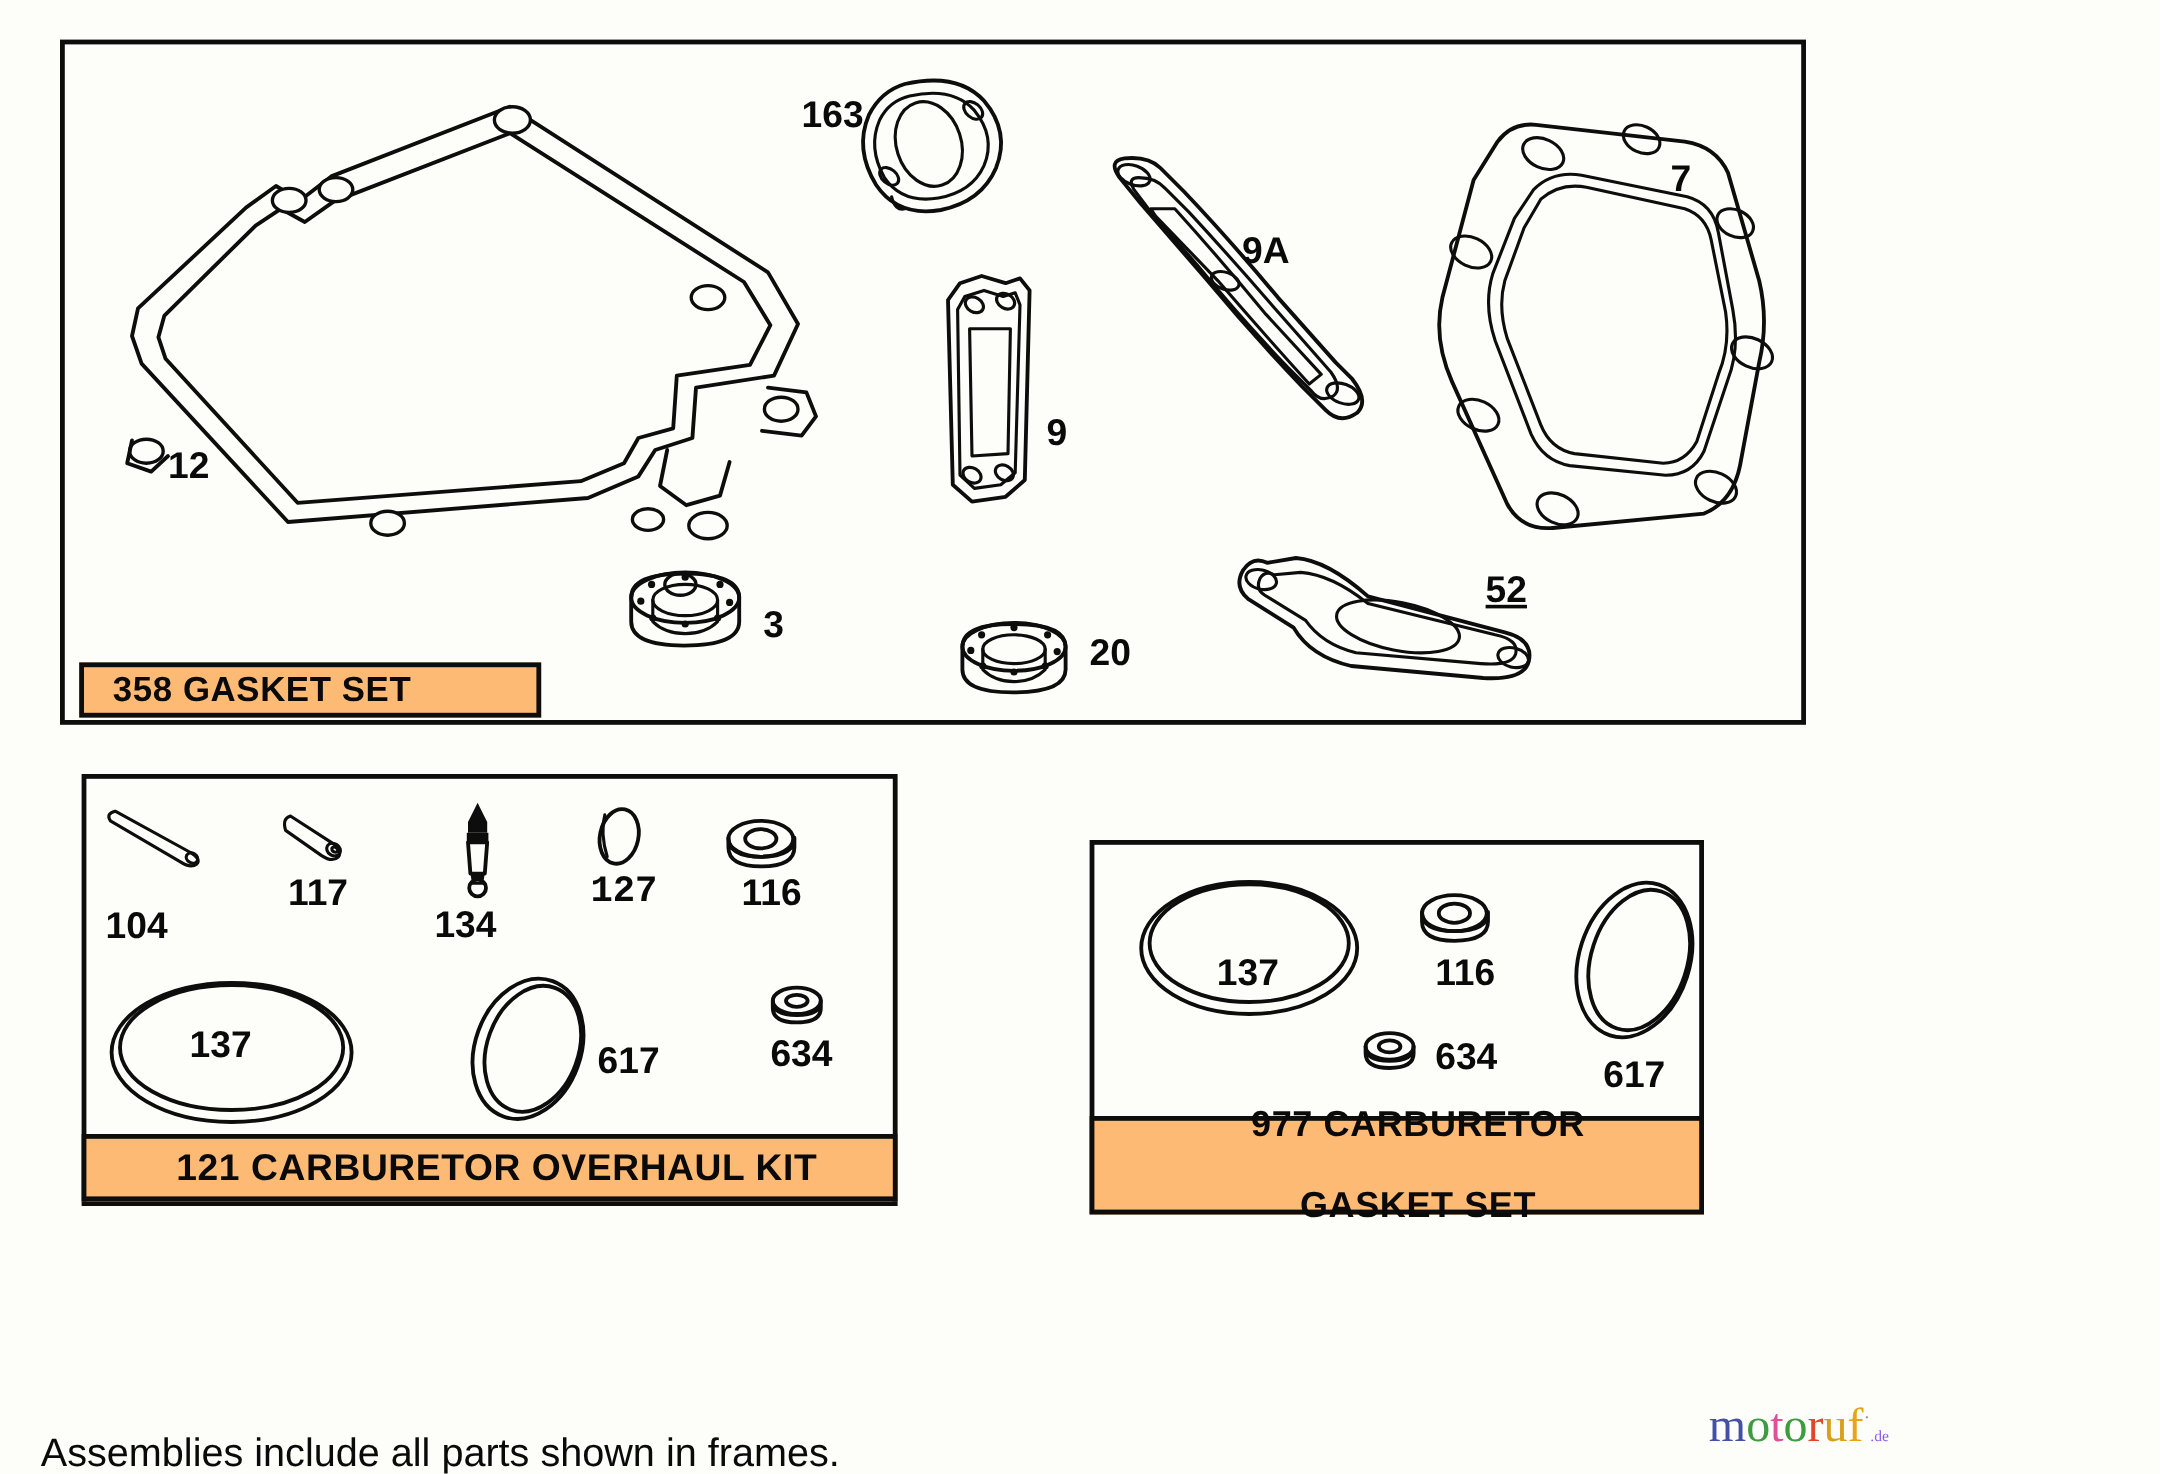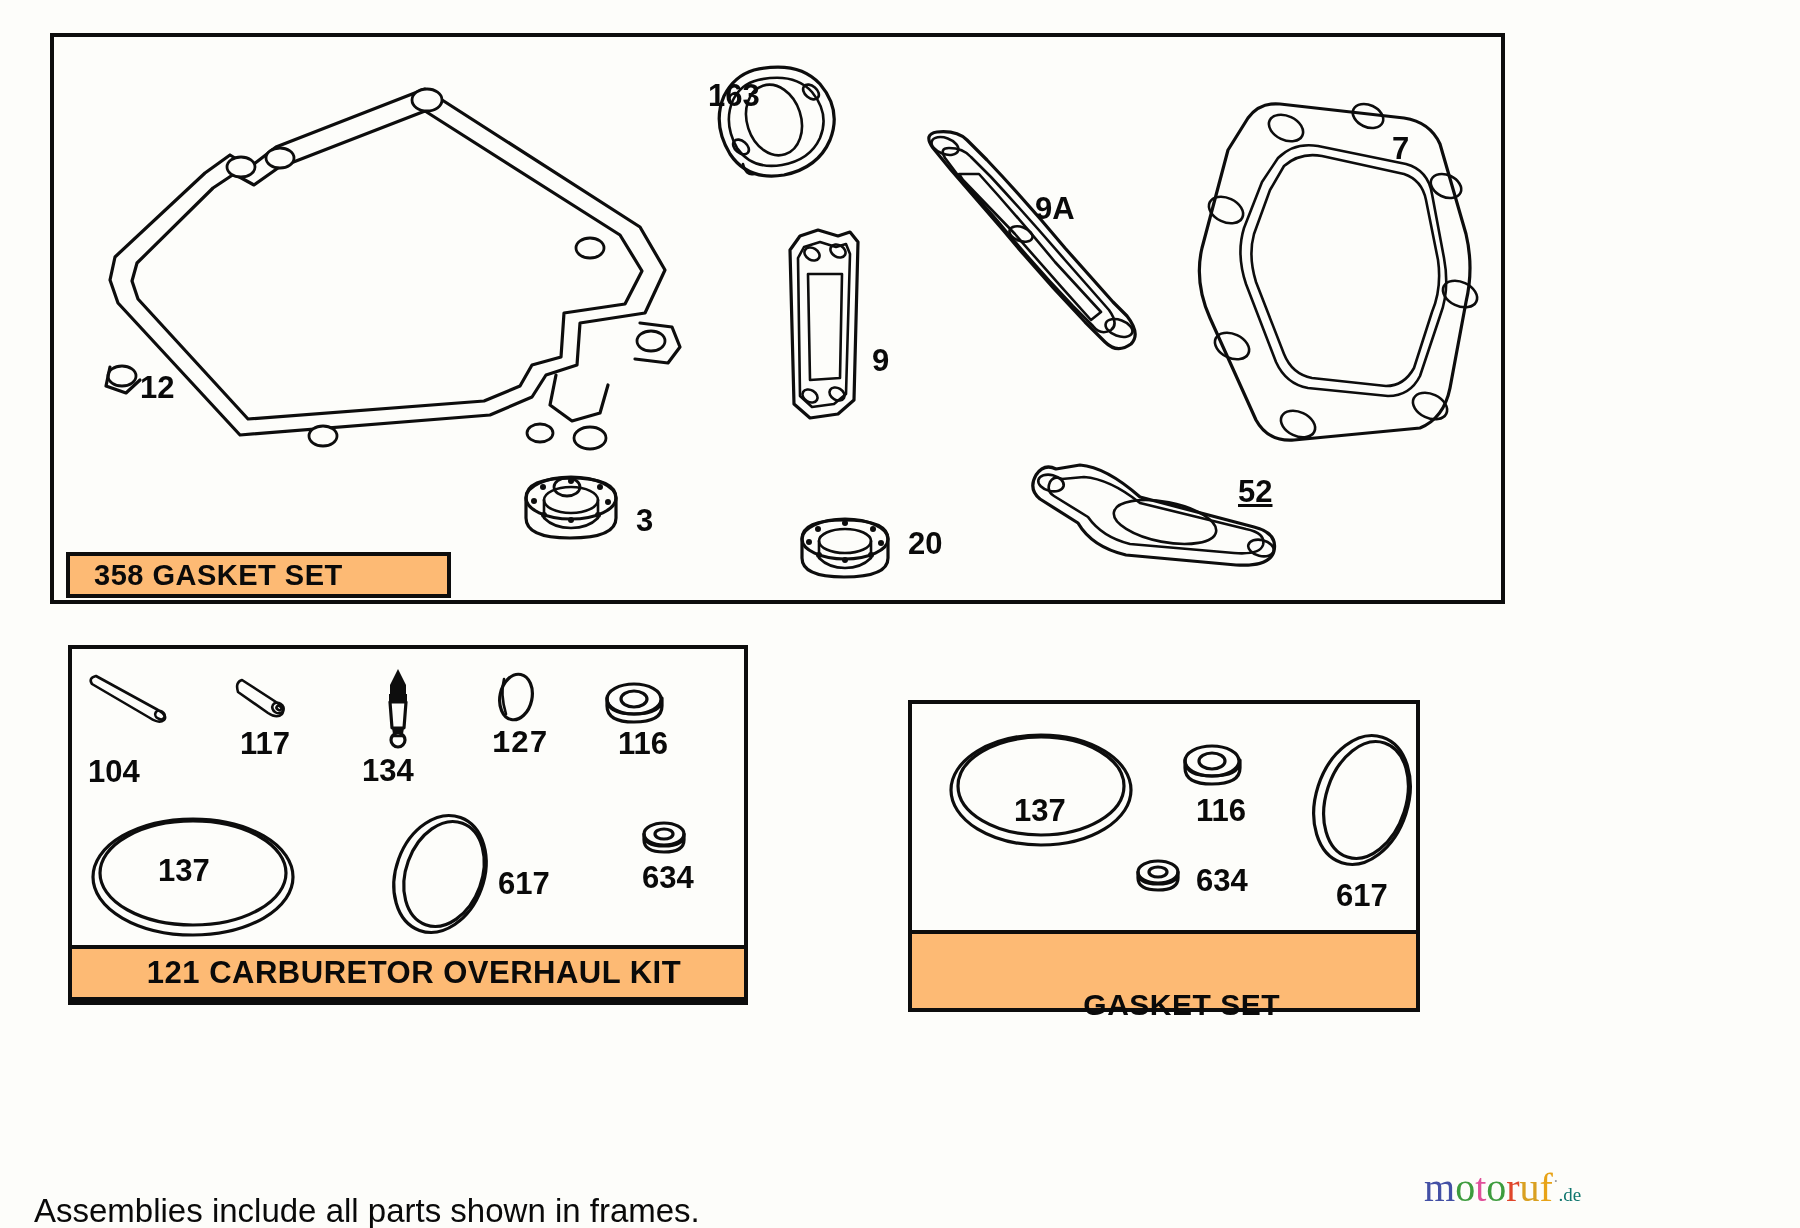--- a/index.html
+++ b/index.html
@@ -41,21 +41,21 @@
   #watermark{position:absolute;left:1424px;top:1168px;font-family:"Liberation Serif",serif;
     font-size:40px;line-height:1;white-space:nowrap;}
   #watermark .c1{color:#4350a5;}
   #watermark .c2{color:#3d9c3d;}
   #watermark .c3{color:#e0509a;}
   #watermark .c4{color:#3d9c3d;}
   #watermark .c5{color:#e0462a;}
   #watermark .c6{color:#d9a020;}
   #watermark .c7{color:#e8a317;}
   #watermark .dot{color:#9a9a9a;font-size:17px;vertical-align:super;}
-  #watermark .tld{color:#0f766e;font-size:19px;}
+  #watermark .tld{color:#8b5cf6;font-size:13px;}
 </style>
 </head>
 <body>
 
 <div class="frame" id="frame-main"></div>
 
 <div class="svgwrap" style="left:80px;top:75px;">
 <svg width="620" height="380" viewBox="0 0 620 380">
   <path class="ln" d="M345 14 L560 152 L585 195 L565 238 L500 248 L497 290 L466 300 L452 322 L410 340
                       L160 360 L38 228 L30 205 L35 182 L125 98 L150 80 L170 92 L196 72 Z"></path>
@@ -81,21 +81,21 @@
 <div class="svgwrap" style="left:712px;top:62px;">
 <svg width="140" height="120" viewBox="0 0 140 120">
   <path class="ln" d="M42 8 Q86 -2 108 22 Q130 48 118 78 Q106 106 72 113 Q36 119 18 92 Q0 62 12 34 Q22 14 42 8 Z"></path>
   <path class="ln2" d="M46 18 Q82 10 100 30 Q118 52 108 76 Q98 98 70 103 Q40 108 25 86 Q11 61 21 38 Q29 22 46 18 Z"></path>
   <ellipse class="ln2" cx="62" cy="58" rx="27" ry="36" transform="rotate(-18 62 58)"></ellipse>
   <ellipse class="ln2" cx="99" cy="30" rx="9" ry="6" transform="rotate(40 99 30)"></ellipse>
   <ellipse class="ln2" cx="29" cy="85" rx="9" ry="6" transform="rotate(40 29 85)"></ellipse>
   <path class="ln2" d="M31 102 Q34 114 42 112"></path>
 </svg>
 </div>
-<div class="callout" style="left:668px;top:80px;margin-left:40px;">163</div>
+<div class="callout" style="left:668px;top:80px;">163</div>
 
 <div class="svgwrap" style="left:780px;top:228px;">
 <svg width="100" height="200" viewBox="0 0 100 200">
   <path class="ln" d="M20 8 L38 2 L58 8 L70 4 L78 14 L74 172 L58 186 L30 190 L14 176 L10 22 Z"></path>
   <path class="ln2" d="M24 19 L40 14 L56 19 L66 16 L70 26 L66 166 L54 176 L32 179 L20 168 L18 30 Z"></path>
   <path class="ln2" d="M28 46 L62 46 L60 150 L30 152 Z"></path>
   <ellipse class="ln2" cx="32" cy="26" rx="8" ry="6" transform="rotate(30 32 26)"></ellipse>
   <ellipse class="ln2" cx="58" cy="23" rx="8" ry="6" transform="rotate(30 58 23)"></ellipse>
   <ellipse class="ln2" cx="30" cy="168" rx="8" ry="6" transform="rotate(30 30 168)"></ellipse>
   <ellipse class="ln2" cx="57" cy="166" rx="8" ry="6" transform="rotate(30 57 166)"></ellipse>
@@ -298,21 +298,21 @@
 <svg width="50" height="40" viewBox="0 0 50 40">
   <path class="ln" d="M4 16 Q4 28 24 28 Q44 28 44 16 L44 22 Q44 34 24 34 Q4 34 4 22 Z"></path>
   <ellipse class="ln" cx="24" cy="16" rx="20" ry="11"></ellipse>
   <ellipse class="ln" cx="24" cy="16" rx="9" ry="5"></ellipse>
 </svg>
 </div>
 <div class="callout" style="left:1196px;top:865px;">634</div>
 
 <div class="tagbox" id="tag-977">
   <span>
-    <br>
+    <span>977 CARBURETOR</span><br>
     <span>GASKET SET</span>
   </span>
 </div>
 
 <div id="caption">Assemblies include all parts shown in frames.</div>
 
 <div id="watermark">
   <span class="c1">m</span><span class="c2">o</span><span class="c3">t</span><span class="c4">o</span><span class="c5">r</span><span class="c6">u</span><span class="c7">f</span><span class="dot">·</span><span class="tld">.de</span>
 </div>
 

